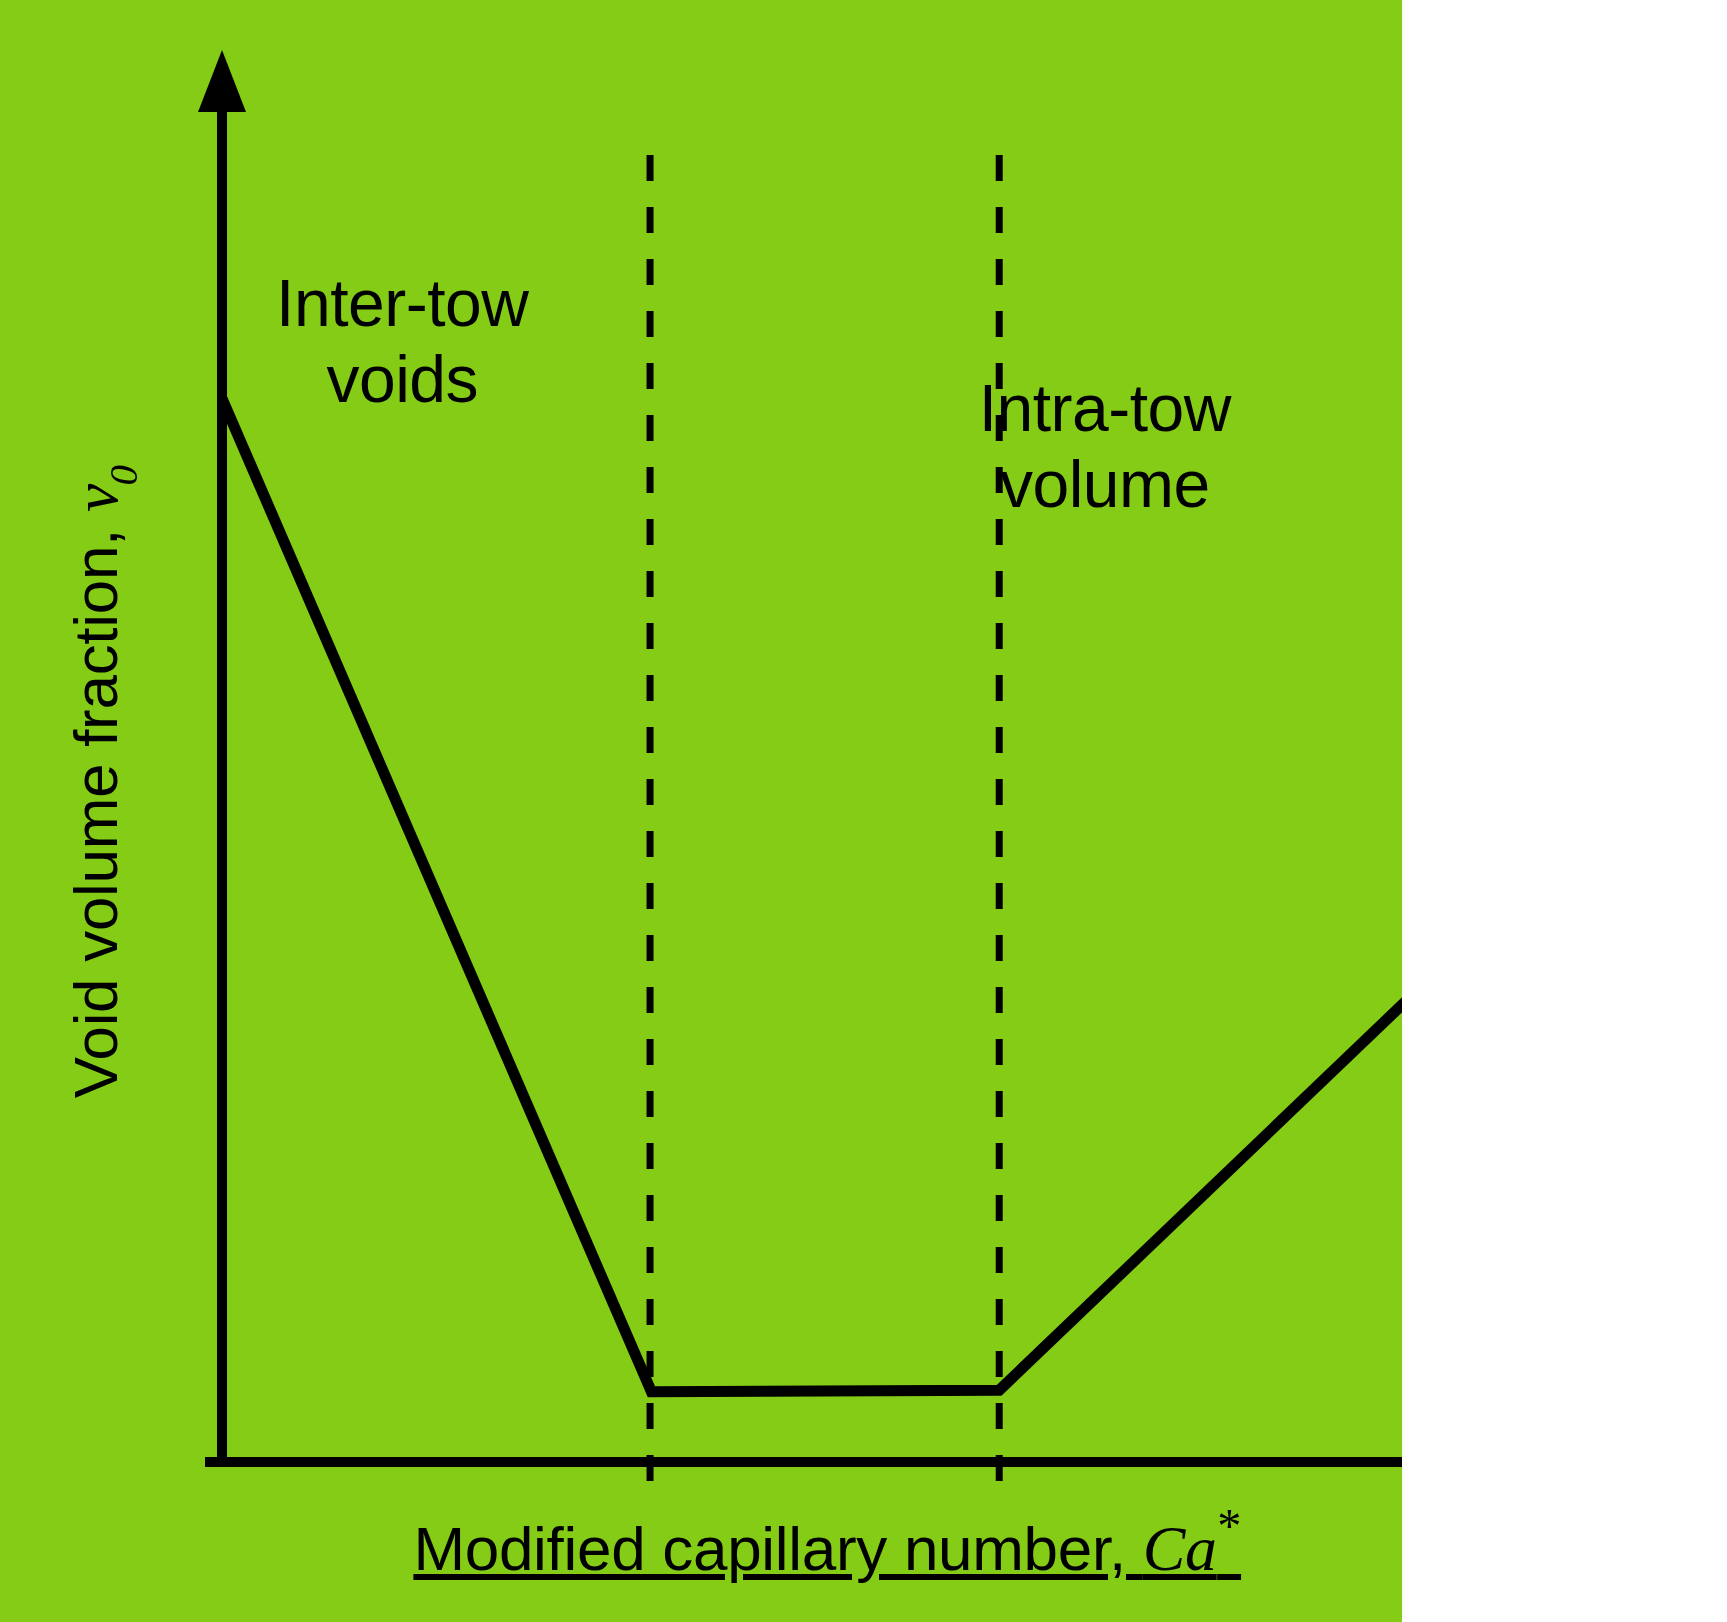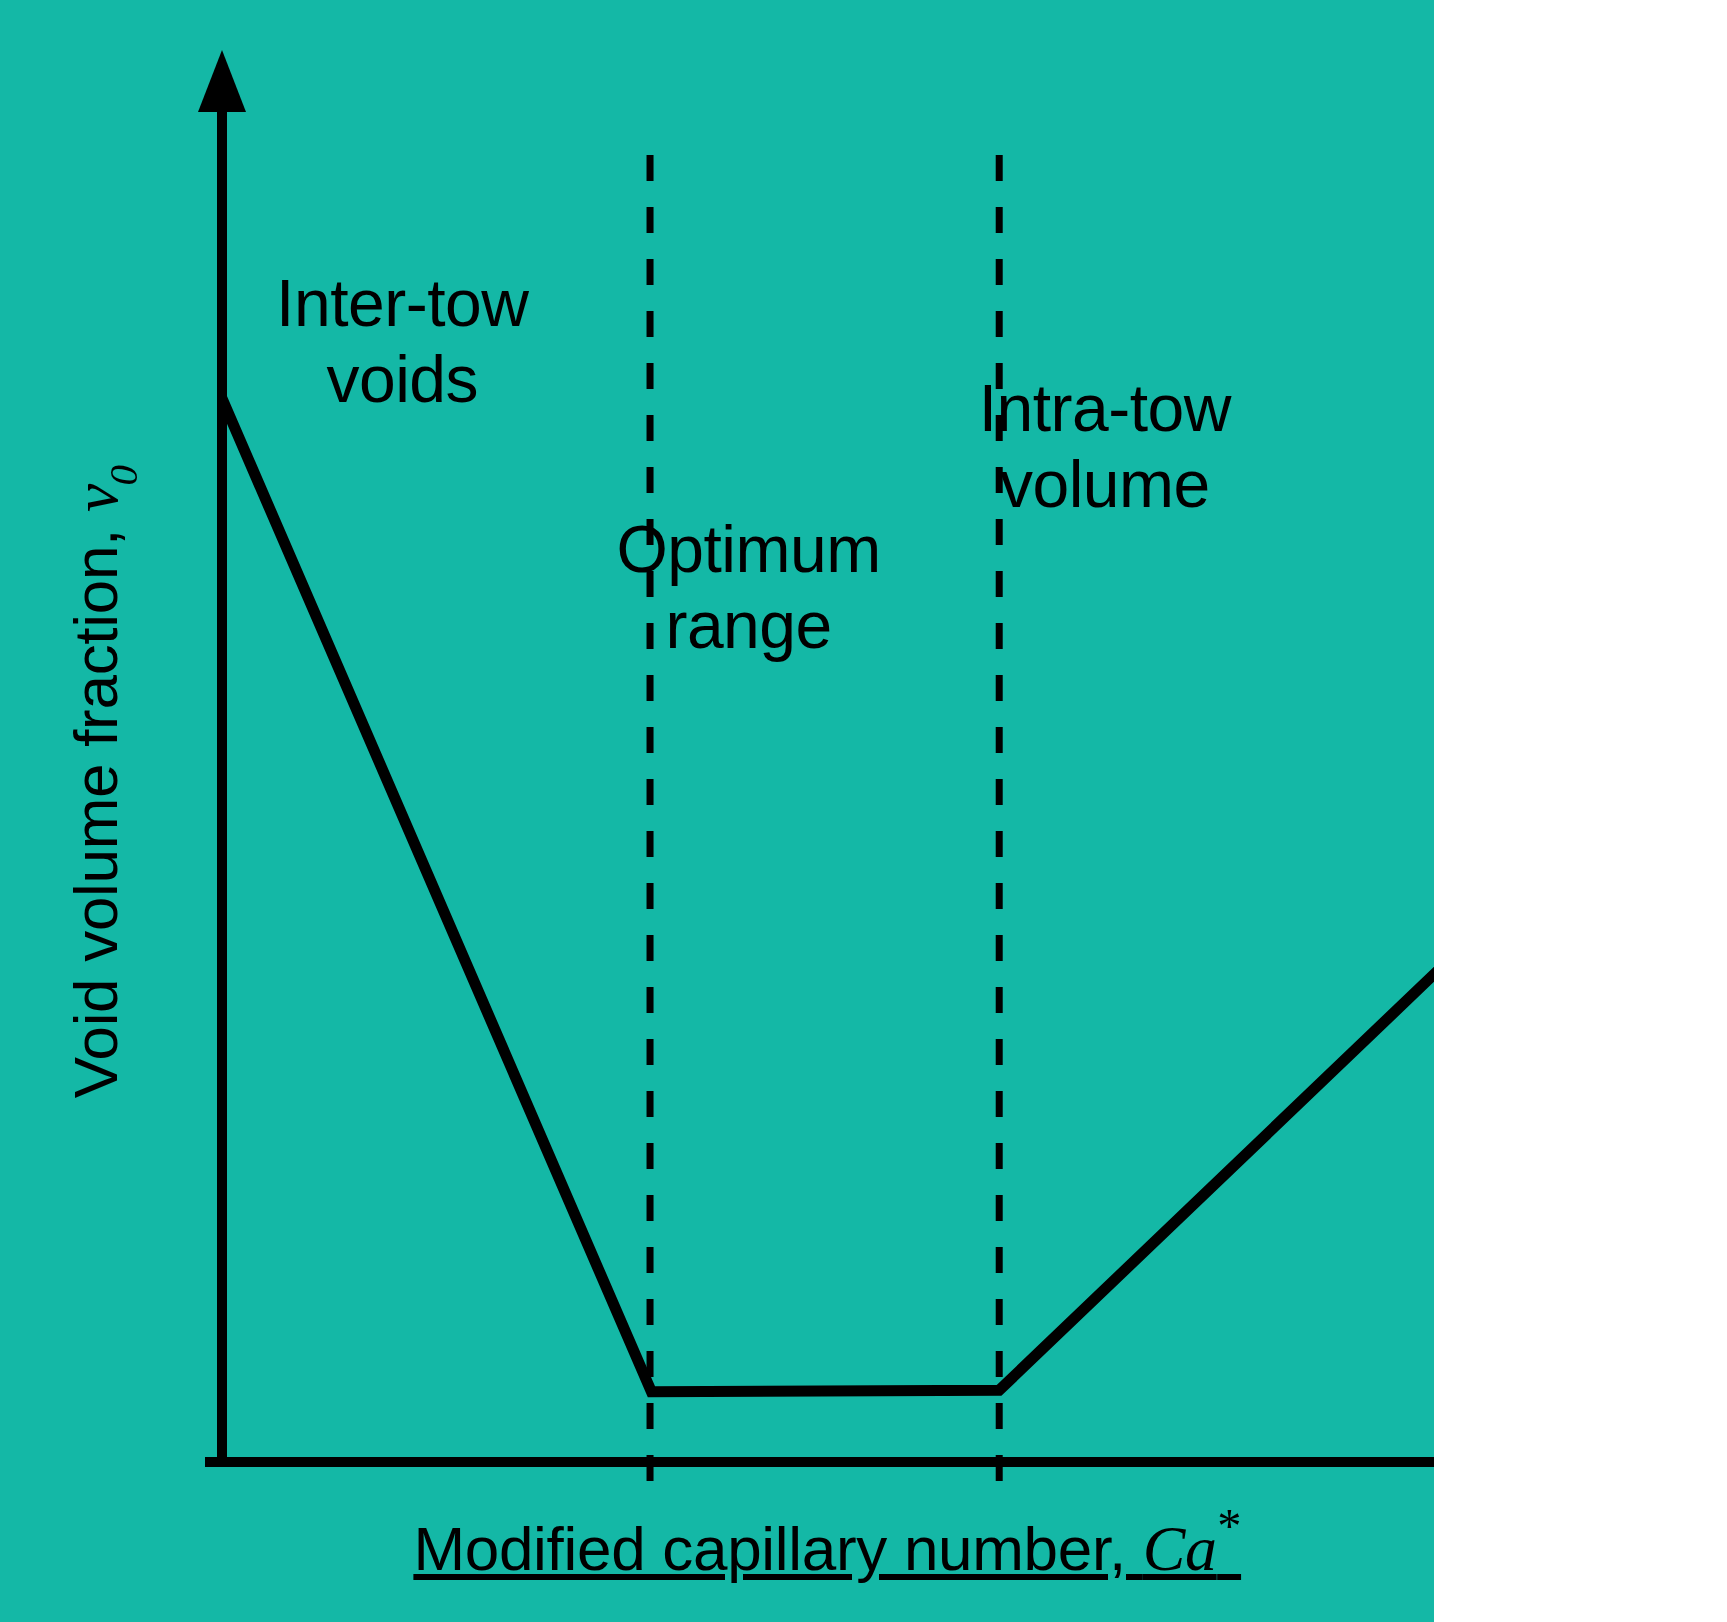--- a/index.html
+++ b/index.html
@@ -4,24 +4,23 @@
 <style>
   html, body {
     margin: 0;
     padding: 0;
     background: #ffffff;
   }
   #figure {
     position: relative;
     width: 1402px;
     height: 1622px;
-    background: #14b8a6;
+    background: #84cc16;
     overflow: hidden;
     font-family: "Liberation Sans", sans-serif;
-    padding-left: 32px;
   }
   #plot-svg {
     position: absolute;
     left: 0;
     top: 0;
     width: 1727px;
     height: 1622px;
   }
   .anno {
     position: absolute;
@@ -127,22 +126,20 @@
 
     <line x1="650.0319999999999" y1="155" x2="650.0319999999999" y2="1497" stroke="#000000" stroke-width="7" stroke-dasharray="26 26"></line>
     <line x1="999.2159999999999" y1="155" x2="999.2159999999999" y2="1497" stroke="#000000" stroke-width="7" stroke-dasharray="26 26"></line>
 
     <polyline points="222.0,398.4 651.4,1391.8 999.2,1390.3 1516.0,895.8" fill="none" stroke="#000000" stroke-width="11" stroke-linejoin="miter" stroke-linecap="butt"></polyline>
   </svg>
 
   <div class="anno" id="label-inter-tow" style="left: 217.224px; top: 265.9px;">Inter-tow
 voids</div>
 
-  <div class="anno" id="label-optimum" style="left: 563.592px; top: 511.775px;">Optimum
-range</div>
 
   <div class="anno" id="label-intra-tow" style="left: 919.816px; top: 371.275px;">Intra-tow
 volume</div>
 
   <div id="ylabel-wrap">
     <div id="ylabel"><span>Void volume fraction, </span><span class="mathsym">v</span><span class="mathsub">0</span></div>
   </div>
 
   <div id="xlabel-wrap">
     <div id="xlabel"><span>Modified capillary number, </span><span class="mathsym">Ca</span><span class="mathsup">*</span></div>

